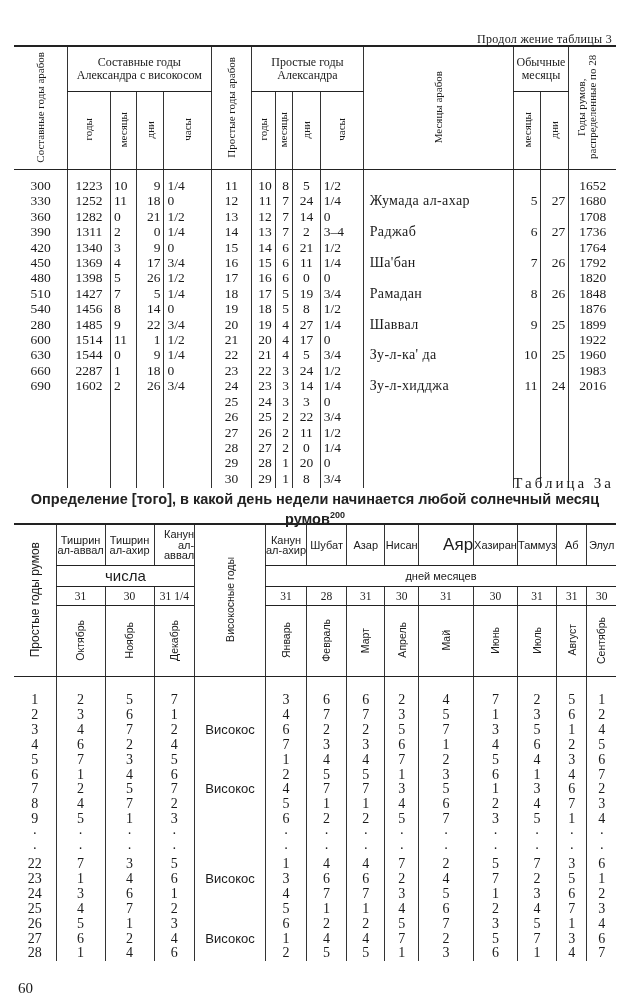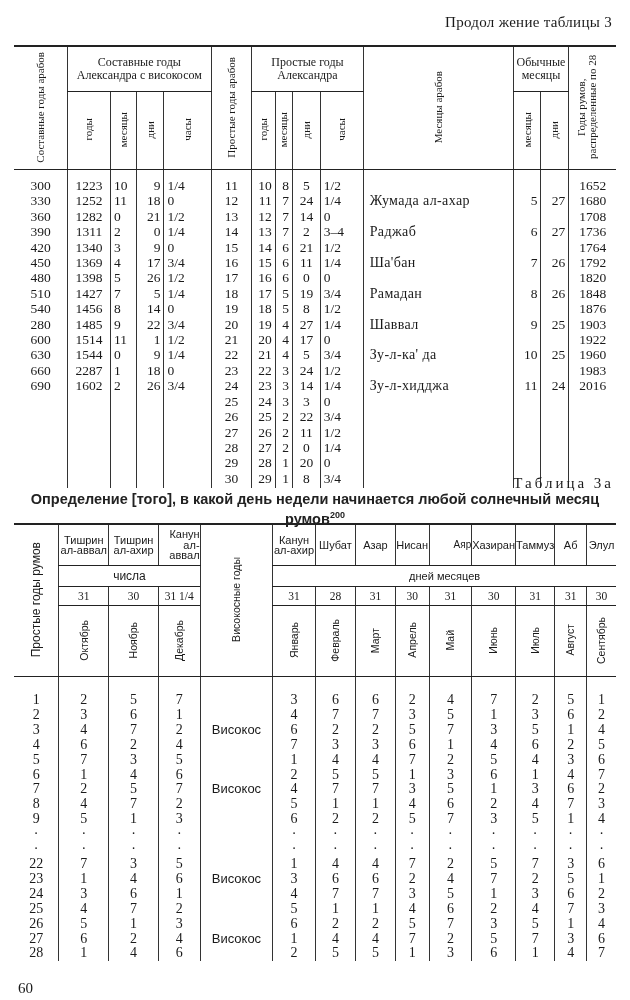--- a/index.html
+++ b/index.html
@@ -1,18 +1,18 @@
 <!DOCTYPE html>
 <html><head>
 <meta charset="utf-8">
 <style>
   html,body{margin:0;padding:0;background:#fff;}
   body{width:630px;height:1000px;position:relative;font-family:"Liberation Serif","DejaVu Serif",serif;color:#1a1a1a;overflow:hidden;}
   .abs{position:absolute;}
-  .cont-title{right:18px;top:14px;font-size:15px;letter-spacing:0.3px;}
+  .cont-title{right:18px;top:32px;font-size:12px;letter-spacing:0.3px;}
   table{border-collapse:collapse;position:absolute;}
   td,th{padding:0;font-weight:normal;}
   
   #t1{left:14px;top:45px;width:602px;font-size:13.5px;}
   #t1 .hdr th{font-size:11px;line-height:11px;}
   .vt{writing-mode:vertical-rl;transform:rotate(180deg);white-space:nowrap;display:inline-block;}
   .top-rule{border-top:2px solid #222;}
   .mid-rule{border-bottom:1px solid #222;}
   .vl{border-left:1.5px solid #333;}
   .c{text-align:center;}
@@ -226,21 +226,21 @@
         <td class="vl r">22</td>
         <td class="vl l">3/4</td>
         <td class="vl c">20</td>
         <td class="vl r">19</td>
         <td class="vl r">4</td>
         <td class="vl c">27</td>
         <td class="vl l">1/4</td>
         <td class="vl month-name">Шаввал</td>
         <td class="vl r">9</td>
         <td class="vl r">25</td>
-        <td class="vl c">1903</td>
+        <td class="vl c">1899</td>
       </tr>
       <tr>
         <td class="c">600</td>
         <td class="vl c">1514</td>
         <td class="vl l">11</td>
         <td class="vl r">1</td>
         <td class="vl l">1/2</td>
         <td class="vl c">21</td>
         <td class="vl r">20</td>
         <td class="vl r">4</td>
@@ -422,28 +422,28 @@
       <tr class="hdr">
         <th class="top-rule mid-rule c" rowspan="4" style="height: 150px;"><span class="vt" style="font-size: 12px;">Простые годы румов</span></th>
         <th class="top-rule vl c" style="border-bottom: 1px solid rgb(34, 34, 34); height: 40px; font-size: 11px; border-radius: 19px;">Тишрин ал-аввал</th>
         <th class="top-rule vl c" style="border-bottom: 1px solid rgb(34, 34, 34); height: 40px; font-size: 11px;">Тишрин ал-ахир</th>
         <th class="top-rule vl c" style="border-bottom: 1px solid rgb(34, 34, 34); height: 40px; font-size: 11px; text-align: right;">Канун ал-аввал</th>
         <th class="top-rule mid-rule vl c" rowspan="4"><span class="vt">Високосные годы</span></th>
         <th class="top-rule vl c" style="border-bottom: 1px solid rgb(34, 34, 34); font-size: 11px;">Канун ал-ахир</th>
         <th class="top-rule vl c" style="border-bottom: 1px solid rgb(34, 34, 34); font-size: 11px;">Шубат</th>
         <th class="top-rule vl c" style="border-bottom: 1px solid rgb(34, 34, 34); font-size: 11px;">Азар</th>
         <th class="top-rule vl c" style="border-bottom: 1px solid rgb(34, 34, 34); font-size: 11px;">Нисан</th>
-        <th class="top-rule vl c" style="border-bottom: 1px solid rgb(34, 34, 34); font-size: 10px; padding-left: 24px;">Аяр</th>
+        <th class="top-rule vl c" style="border-bottom: 1px solid rgb(34, 34, 34); font-size: 17px; padding-left: 24px;">Аяр</th>
         <th class="top-rule vl c" style="border-bottom: 1px solid rgb(34, 34, 34); font-size: 11px;">Хазиран</th>
         <th class="top-rule vl c" style="border-bottom: 1px solid rgb(34, 34, 34); font-size: 11px;">Таммуз</th>
         <th class="top-rule vl c" style="border-bottom: 1px solid rgb(34, 34, 34); font-size: 11px;">Аб</th>
         <th class="top-rule vl c" style="border-bottom: 1px solid rgb(34, 34, 34); font-size: 11px;">Элул</th>
       </tr>
       <tr class="hdr">
-        <th class="vl c" colspan="3" style="height: 20px; border-bottom: 1px solid rgb(34, 34, 34); font-size: 12px;">числа</th>
+        <th class="vl c" colspan="3" style="height: 20px; border-bottom: 1px solid rgb(34, 34, 34); font-size: 15px;">числа</th>
         <th class="vl c" colspan="9" style="border-bottom: 1px solid rgb(34, 34, 34); font-size: 11px;">дней месяцев</th>
       </tr>
       <tr class="hdr">
         <th class="vl c" style="height: 18px; border-bottom: 1px solid rgb(34, 34, 34); font-size: 11.5px; font-family: &quot;Liberation Serif&quot;, serif;">31</th>
         <th class="vl c" style="height: 18px; border-bottom: 1px solid rgb(34, 34, 34); font-size: 11.5px; font-family: &quot;Liberation Serif&quot;, serif;">30</th>
         <th class="vl c" style="height: 18px; border-bottom: 1px solid rgb(34, 34, 34); font-size: 11.5px; font-family: &quot;Liberation Serif&quot;, serif;">31 1/4</th>
         <th class="vl c" style="border-bottom: 1px solid rgb(34, 34, 34); font-size: 11.5px; font-family: &quot;Liberation Serif&quot;, serif;">31</th>
         <th class="vl c" style="border-bottom: 1px solid rgb(34, 34, 34); font-size: 11.5px; font-family: &quot;Liberation Serif&quot;, serif;">28</th>
         <th class="vl c" style="border-bottom: 1px solid rgb(34, 34, 34); font-size: 11.5px; font-family: &quot;Liberation Serif&quot;, serif;">31</th>
         <th class="vl c" style="border-bottom: 1px solid rgb(34, 34, 34); font-size: 11.5px; font-family: &quot;Liberation Serif&quot;, serif;">30</th>

